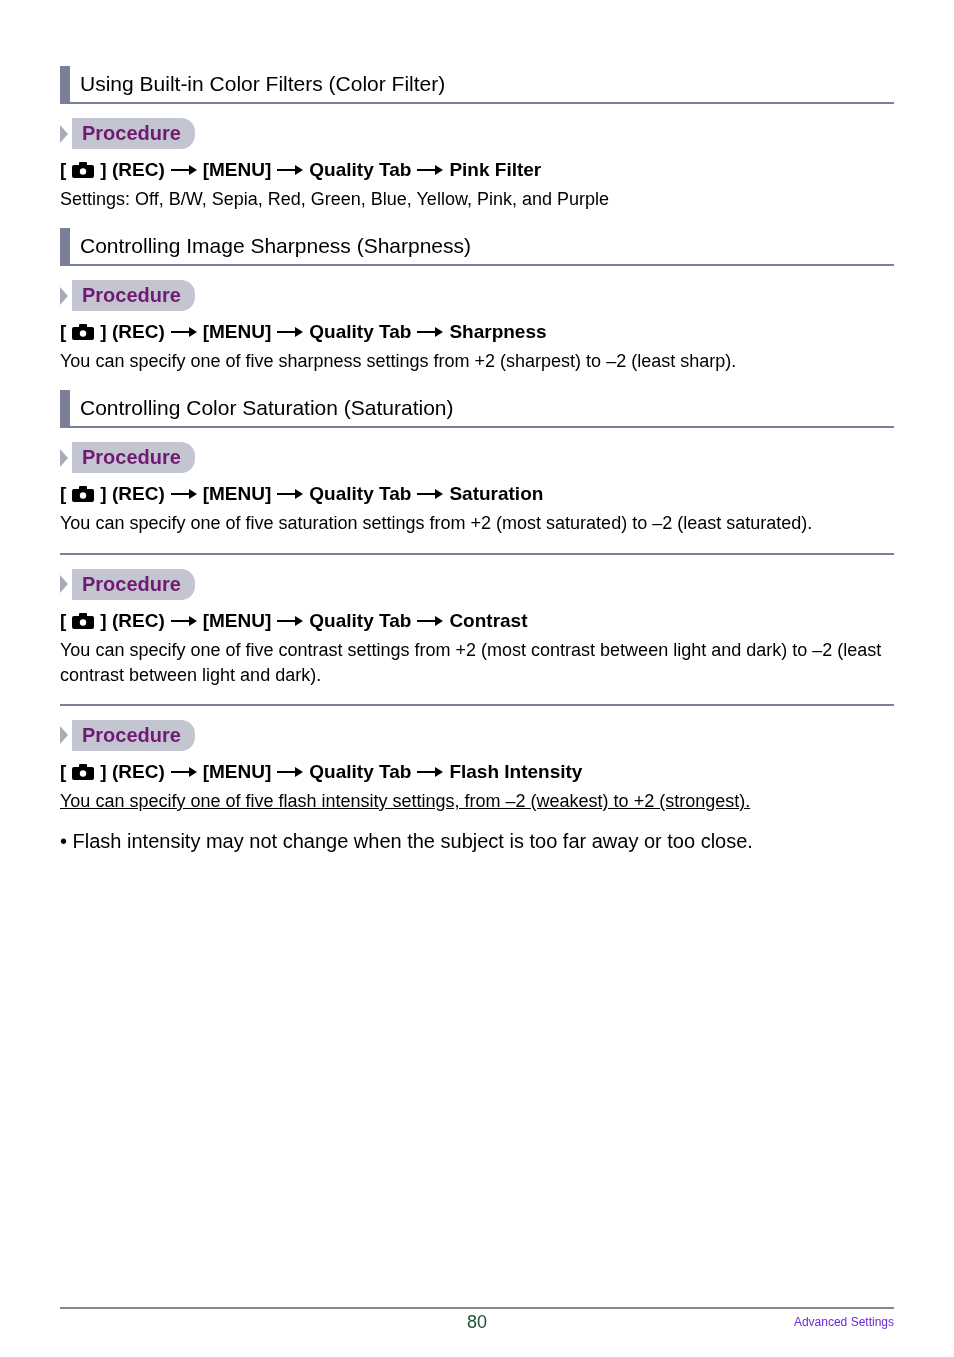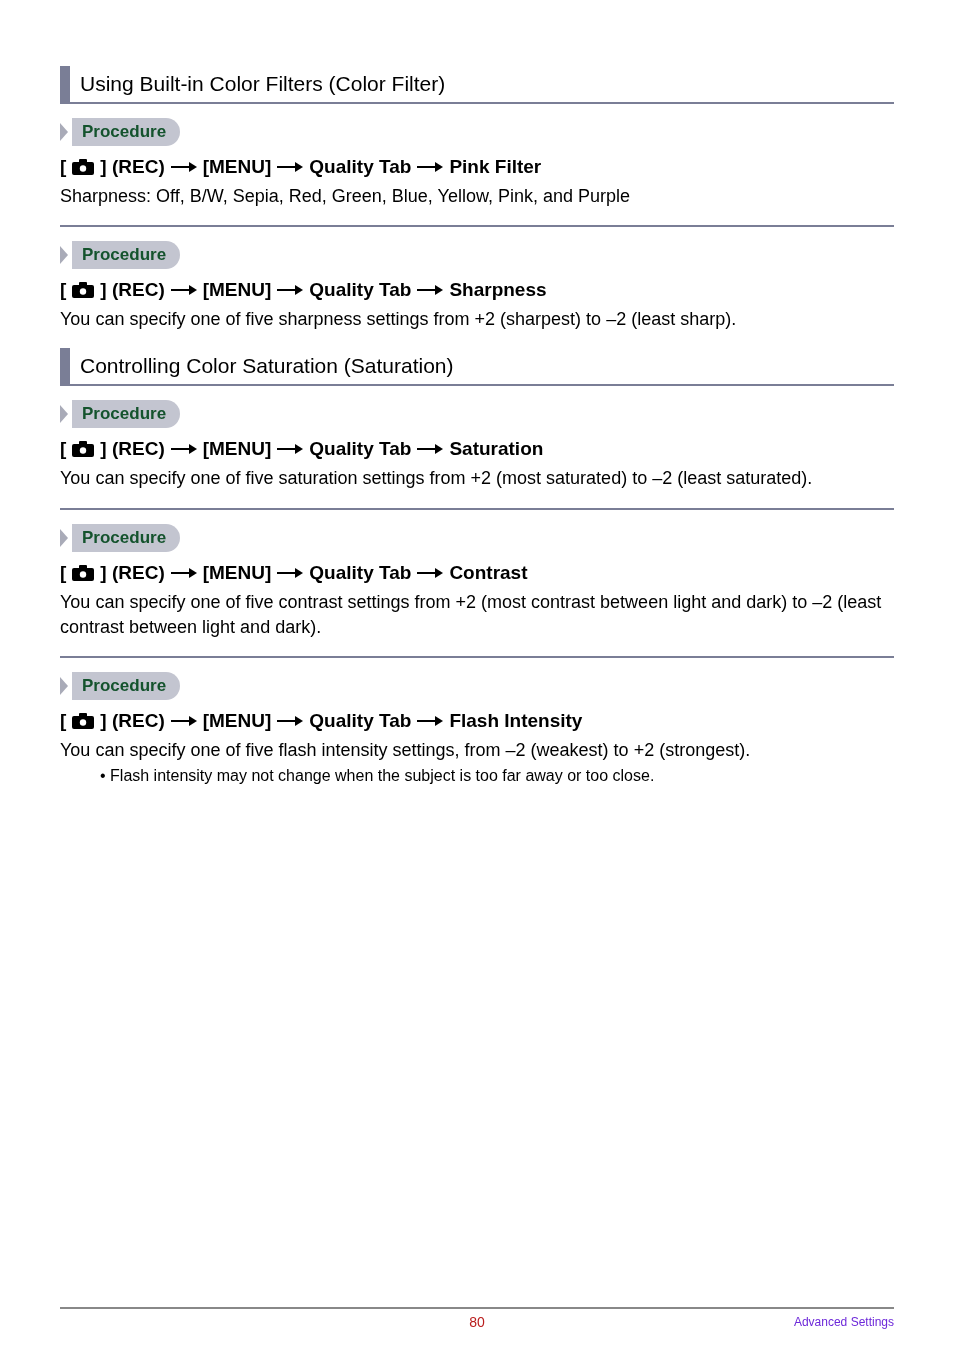--- a/index.html
+++ b/index.html
@@ -37,22 +37,22 @@
   }
   .proc-caret {
     width: 0; height: 0;
     border-left: 8px solid #a9abb8;
     border-top: 9px solid transparent;
     border-bottom: 9px solid transparent;
     margin-right: 4px;
   }
   .proc-pill {
     background: #c3c5d0;
-    color: #14532d;
-    font-size: 17px;
+    color: #701a75;
+    font-size: 20px;
     font-weight: bold;
     padding: 4px 14px 4px 10px;
     border-radius: 0 14px 14px 0;
   }
   .path-line {
     font-size: 19px;
     font-weight: bold;
     display: flex;
     flex-wrap: wrap;
     align-items: center;
@@ -89,32 +89,31 @@
     padding-top: 6px;
     display: flex;
     justify-content: flex-end;
     align-items: center;
     position: relative;
   }
   .footer-page {
     position: absolute;
     left: 50%;
     transform: translateX(-50%);
-    font-size: 14px;
-    color: #b91c1c;
+    font-size: 18px;
+    color: #14532d;
   }
   .footer-text {
     font-size: 12px;
     color: #6d28d9;
   }
   .bullet-line {
-    font-size: 16px;
+    font-size: 20px;
     line-height: 1.4;
     margin-bottom: 14px;
-    margin-left: 40px;
   }
 </style>
 </head>
 <body>
 
 <div class="section-heading">
   <div class="bar"></div>
   <div class="text">Using Built-in Color Filters (Color Filter)</div>
 </div>
 <div class="procedure-row">
@@ -146,24 +145,25 @@
     </span>
   <span>Quality Tab</span>
   <span class="arrow">
       <svg viewBox="0 0 26 12">
         <line x1="0" y1="6" x2="20" y2="6" stroke="#000" stroke-width="2"></line>
         <polygon points="18,1 26,6 18,11" fill="#000"></polygon>
       </svg>
     </span>
   <span>Pink Filter</span>
 </div>
-<div class="settings-line">Sharpness: Off, B/W, Sepia, Red, Green, Blue, Yellow, Pink, and Purple</div>
-
-<div class="section-heading">
-  <div class="bar"></div>
+<div class="settings-line">Settings: Off, B/W, Sepia, Red, Green, Blue, Yellow, Pink, and Purple</div>
+
+<div class="section-heading">
+  <div class="bar"></div>
+  <div class="text">Controlling Image Sharpness (Sharpness)</div>
 </div>
 <div class="procedure-row">
   <div class="proc-caret"></div>
   <div class="proc-pill">Procedure</div>
 </div>
 <div class="path-line">
   <span>[</span>
   <span class="camera-icon">
     <svg class="camera-svg" viewBox="0 0 22 16">
         <rect x="0" y="3" width="22" height="13" rx="2" fill="#000"></rect>
@@ -311,21 +311,21 @@
     </span>
   <span>Quality Tab</span>
   <span class="arrow">
       <svg viewBox="0 0 26 12">
         <line x1="0" y1="6" x2="20" y2="6" stroke="#000" stroke-width="2"></line>
         <polygon points="18,1 26,6 18,11" fill="#000"></polygon>
       </svg>
     </span>
   <span>Flash Intensity</span>
 </div>
-<div class="settings-line" style="margin-bottom:2px;">You can specify one of five flash intensity settings, from –2 (weakest) to +2 (strongest).</div>
+<div class="settings-line" style="margin-bottom:13px;text-decoration:underline;">You can specify one of five flash intensity settings, from –2 (weakest) to +2 (strongest).</div>
 <div class="bullet-line">• Flash intensity may not change when the subject is too far away or too close.</div>
 
 <div class="footer">
   <div class="footer-line">
     <span class="footer-page">80</span>
     <span class="footer-text">Advanced Settings</span>
   </div>
 </div>
 
 </body></html>

